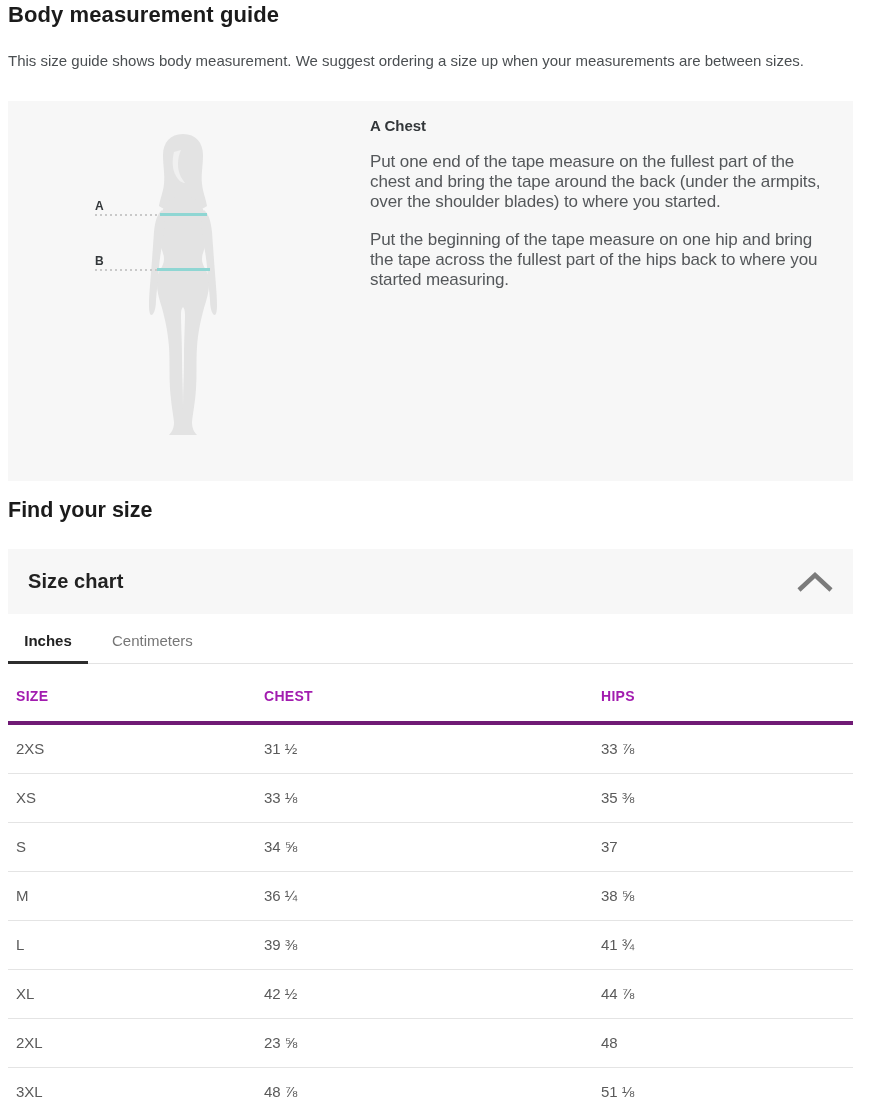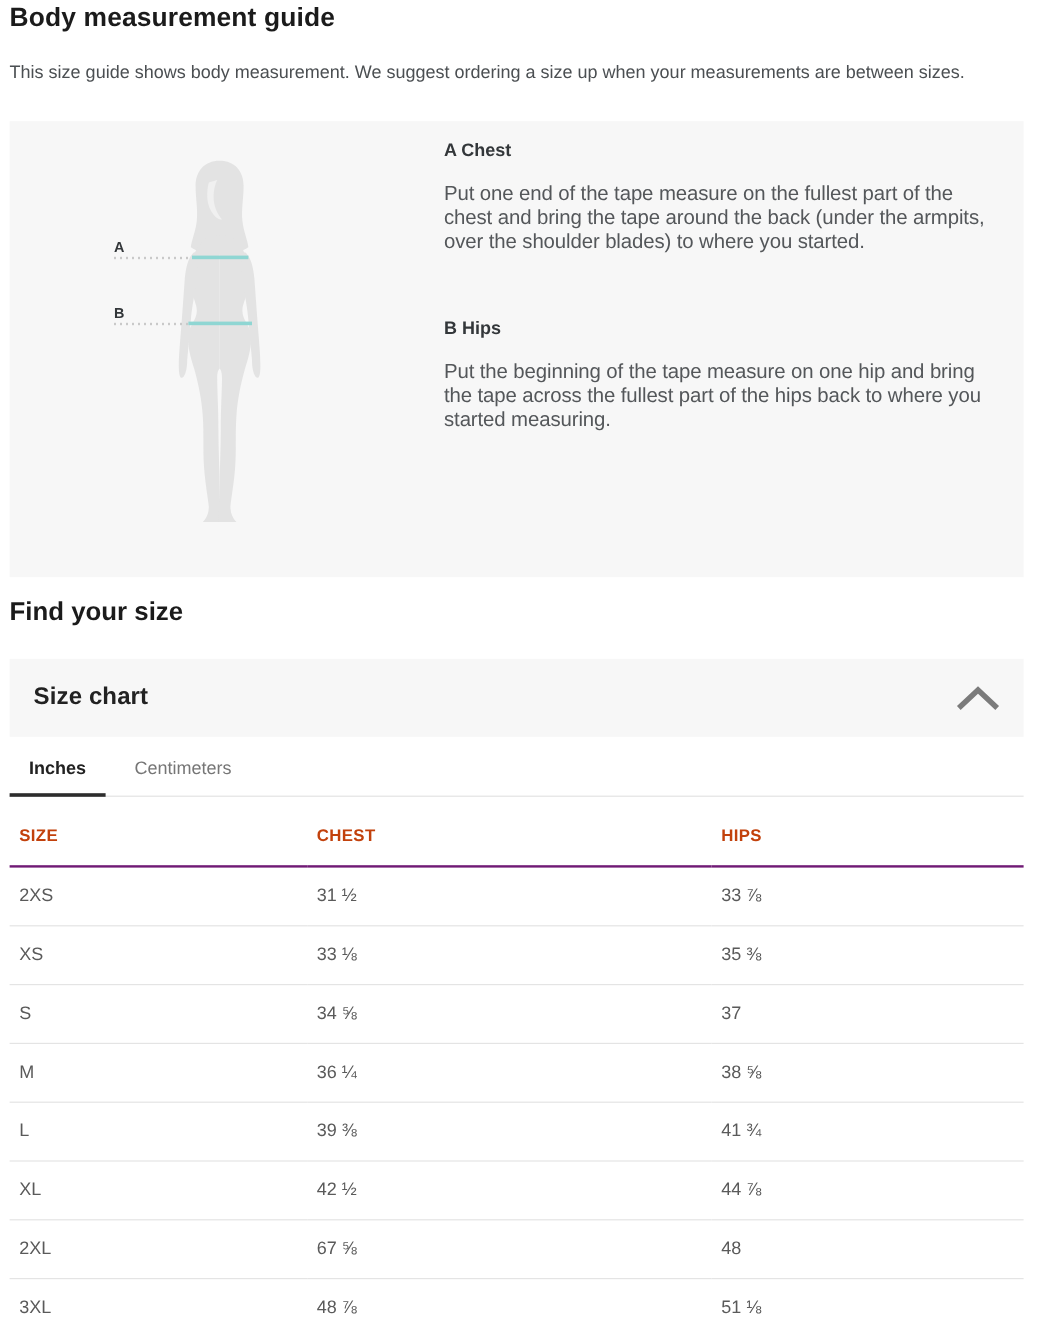--- a/index.html
+++ b/index.html
@@ -84,22 +84,22 @@
     content: ""; position: absolute; left: 0; right: 0; bottom: -1px;
     height: 3px; background: #2d2d2d;
   }
   .tab-centimeters { margin-left: 24px; color: #767676; font-weight: 400; }
 
   
   .size-table-wrap { margin: 0 19px 0 8px; width: 845px; }
   table { width: 845px; border-collapse: collapse; table-layout: fixed; }
   thead th {
     text-align: left; padding: 24px 8px 16px 8px;
-    font-size: 14px; line-height: 17px; font-weight: 700; color: #c2410c;
-    letter-spacing: .3px; border-bottom: 2px solid #701a75;
+    font-size: 14px; line-height: 17px; font-weight: 700; color: #a21caf;
+    letter-spacing: .3px; border-bottom: 4px solid #701a75;
   }
   tbody td {
     padding: 15px 8px 16px 8px; font-size: 15px; line-height: 17px;
     color: #5a5a5a; border-top: 1px solid #e4e4e4;
   }
   tbody tr:first-child td { border-top: none; }
 </style>
 </head>
 <body>
 
@@ -125,21 +125,20 @@
       <span class="dotted-line dotted-a"></span>
       <span class="teal-line teal-a" style="background: rgb(143, 214, 211);"></span>
       <span class="marker-label marker-b-label">B</span>
       <span class="dotted-line dotted-b"></span>
       <span class="teal-line teal-b" style="background: rgb(143, 214, 211);"></span>
     </div>
 
     <div class="guide-text">
       <h3>A Chest</h3>
       <p>Put one end of the tape measure on the fullest part of the chest and bring the tape around the back (under the armpits, over the shoulder blades) to where you started.</p>
-      <h3 class="second">B Hips</h3>
       <p>Put the beginning of the tape measure on one hip and bring the tape across the fullest part of the hips back to where you started measuring.</p>
     </div>
   </section>
 
   <h2 class="find-size-heading">Find your size</h2>
 
   <div class="size-chart-bar">
     <span class="bar-title">Size chart</span>
     <svg class="chevron-icon" width="40" height="22" viewBox="0 0 40 22" aria-hidden="true">
       <polyline points="4,19 20,4 36,19" fill="none" stroke="#7b7b7b" stroke-width="4.5" stroke-linejoin="miter"></polyline>
@@ -195,21 +194,21 @@
             <td>39 ⅜</td>
             <td>41 ¾</td>
           </tr>
           <tr>
             <td>XL</td>
             <td>42 ½</td>
             <td>44 ⅞</td>
           </tr>
           <tr>
             <td>2XL</td>
-            <td>67 ⅝</td>
+            <td>23 ⅝</td>
             <td>48</td>
           </tr>
           <tr>
             <td>3XL</td>
             <td>48 ⅞</td>
             <td>51 ⅛</td>
           </tr>
         </tbody>
     </table>
   </div>

